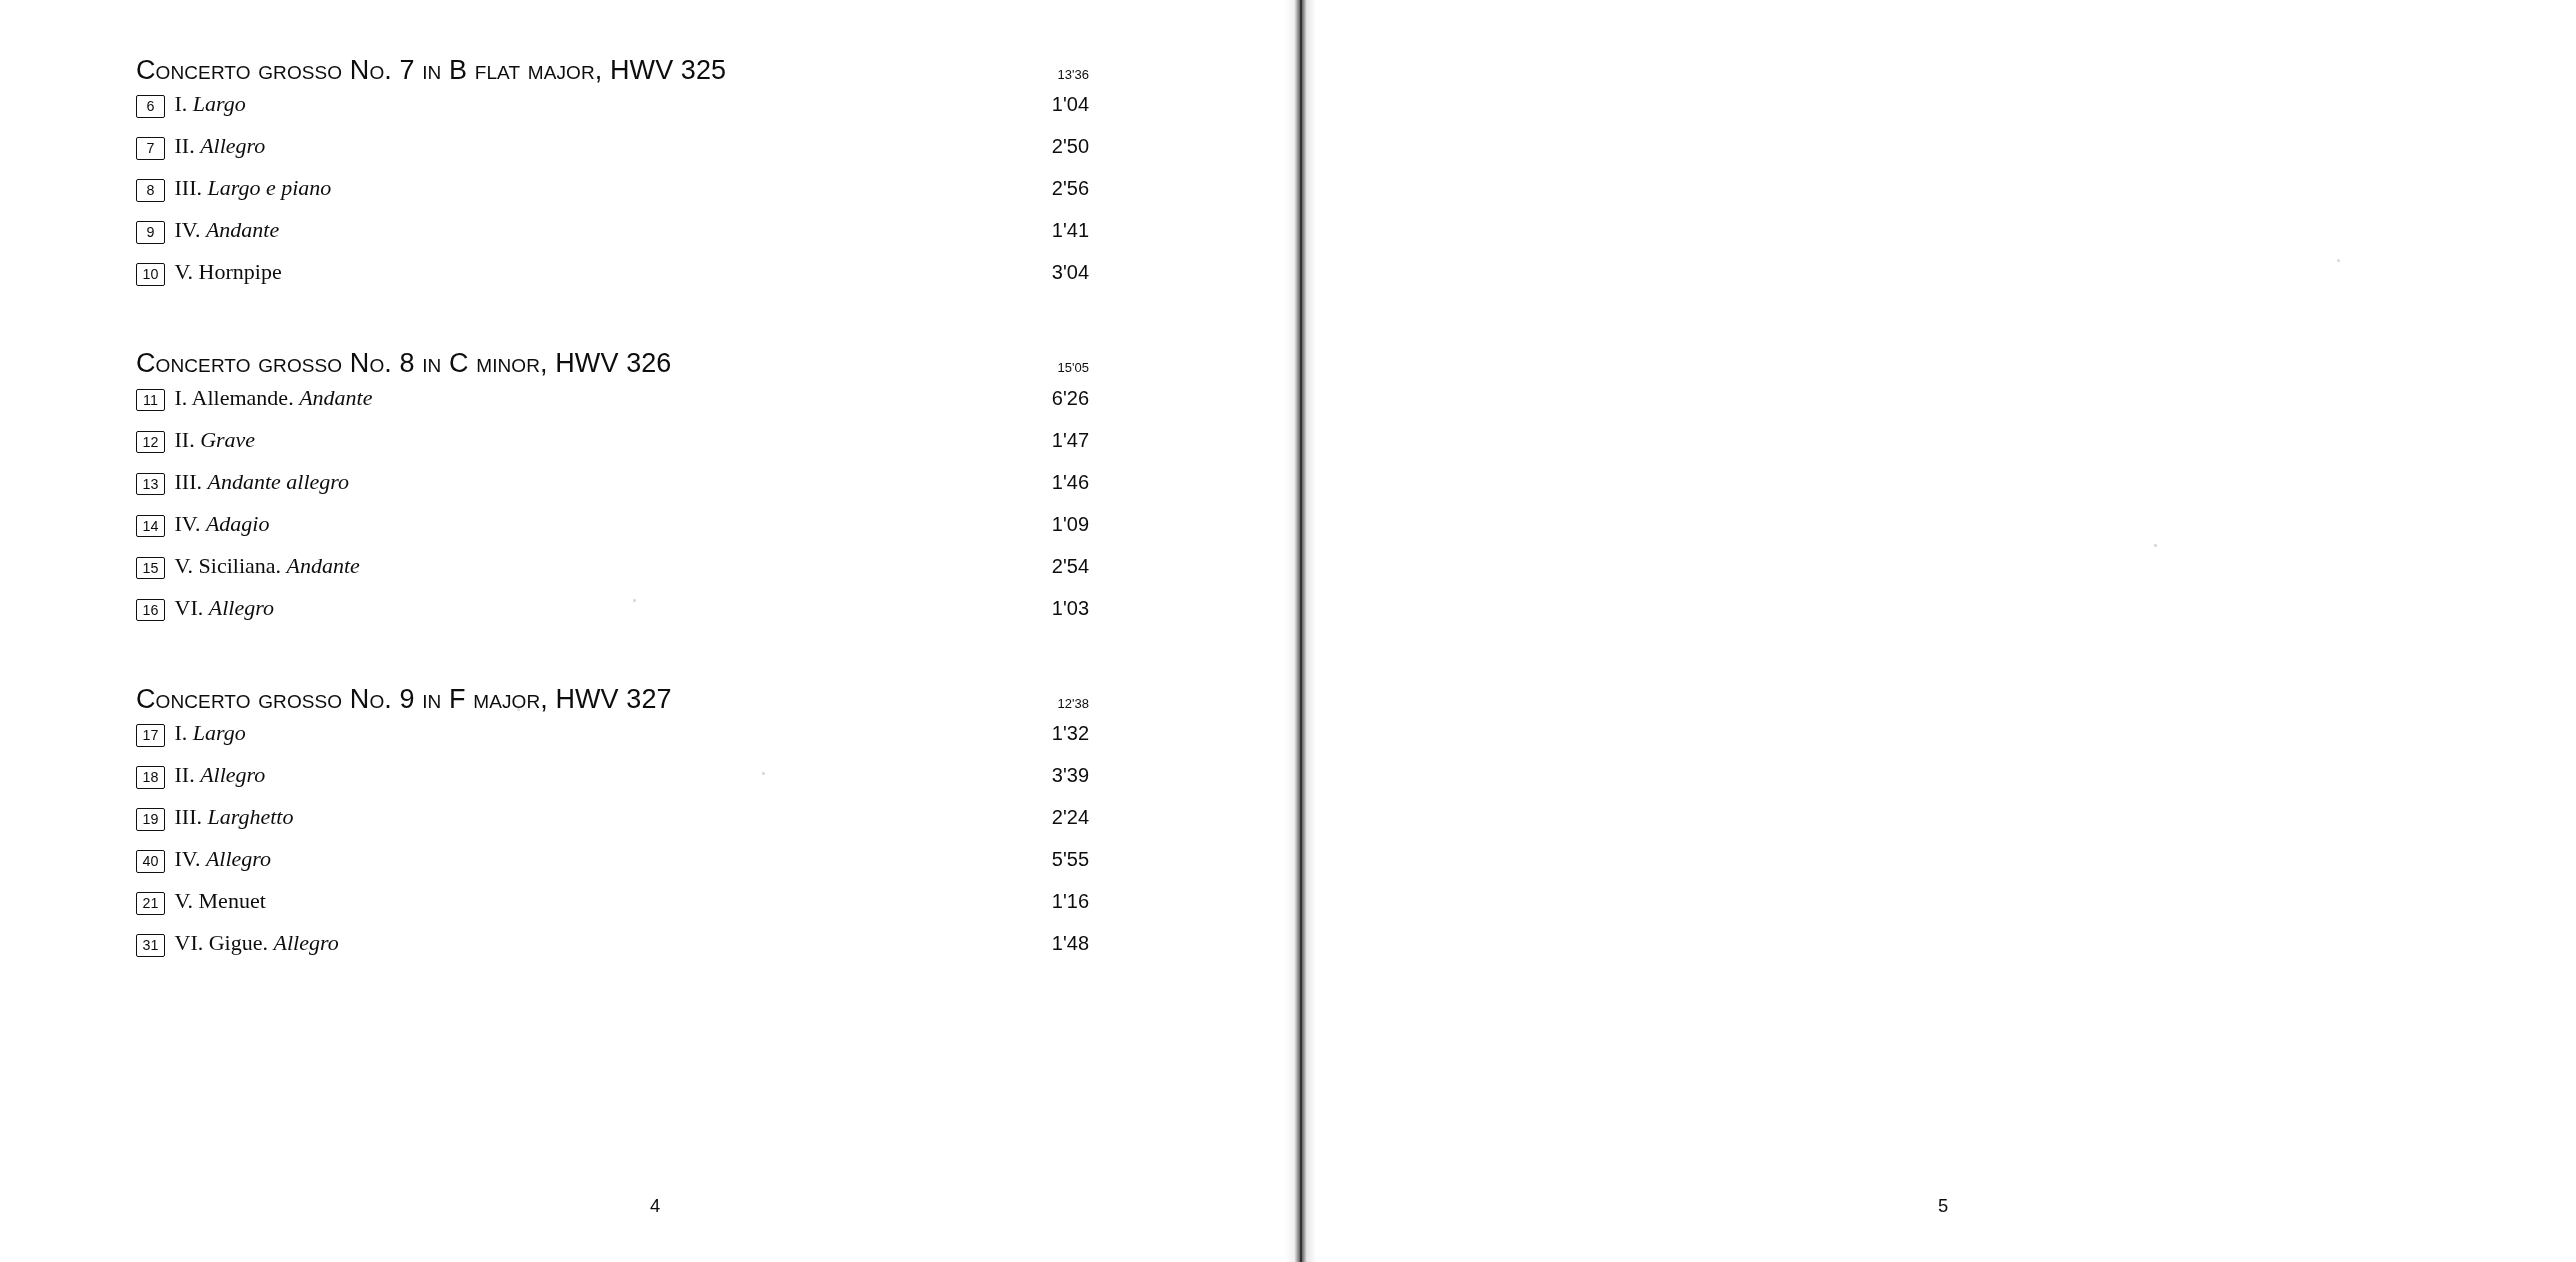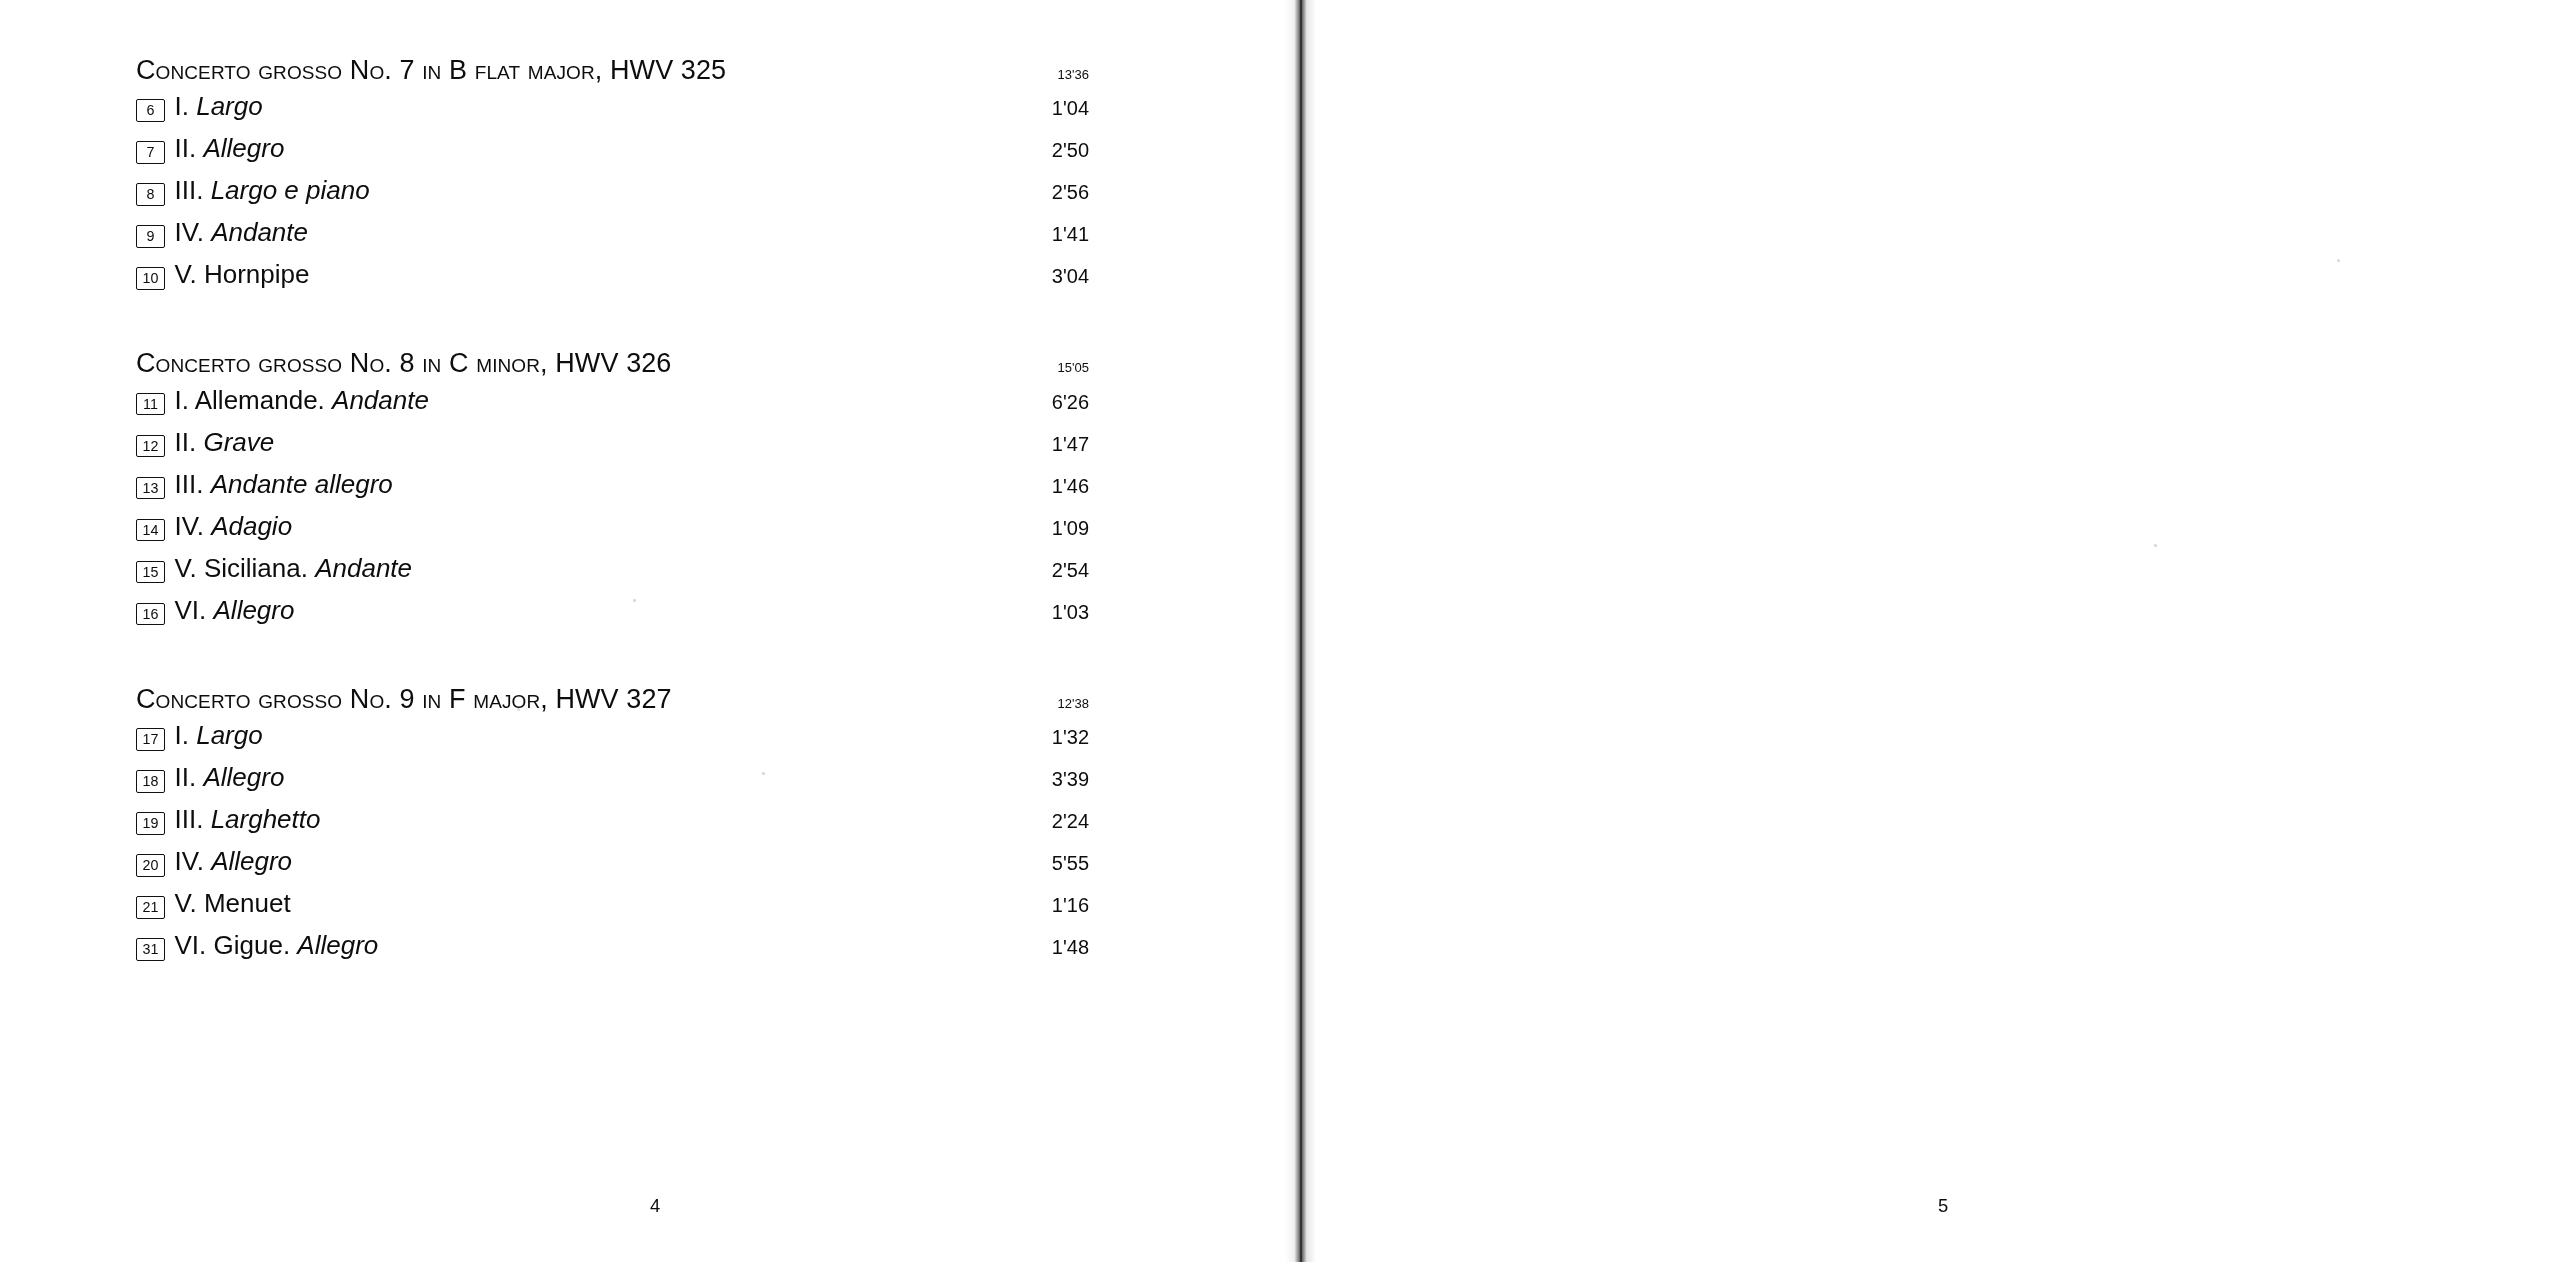--- a/index.html
+++ b/index.html
@@ -99,22 +99,23 @@
     border: 1.4px solid #111;
     border-radius: 2px;
     font-size: 14.3px;
     line-height: 20.4px;
     text-align: center;
     margin-right: 9.5px;
     flex: 0 0 auto;
     font-family: "Liberation Sans", sans-serif;
   }
   .track-title {
-    font-size: 26px;
-    white-space: nowrap;
+    font-size: 22px;
+    white-space: nowrap;
+    font-family: Liberation Serif, serif;
   }
   .track-title i { font-style: italic; }
   .track-dur {
     margin-left: auto;
     font-size: 20px;
     white-space: nowrap;
   }
 
   .gap-block { height: 31px; }
 
@@ -231,21 +232,21 @@
           <span class="tracknum">18</span>
           <span class="track-title"><span>II. </span><i>Allegro</i></span>
           <span class="track-dur">3'39</span>
         </div>
         <div class="track">
           <span class="tracknum">19</span>
           <span class="track-title"><span>III. </span><i>Larghetto</i></span>
           <span class="track-dur">2'24</span>
         </div>
         <div class="track">
-          <span class="tracknum">20</span>
+          <span class="tracknum">40</span>
           <span class="track-title"><span>IV. </span><i>Allegro</i></span>
           <span class="track-dur">5'55</span>
         </div>
         <div class="track">
           <span class="tracknum">21</span>
           <span class="track-title"><span>V. Menuet</span><i></i></span>
           <span class="track-dur">1'16</span>
         </div>
         <div class="track">
           <span class="tracknum">31</span>

